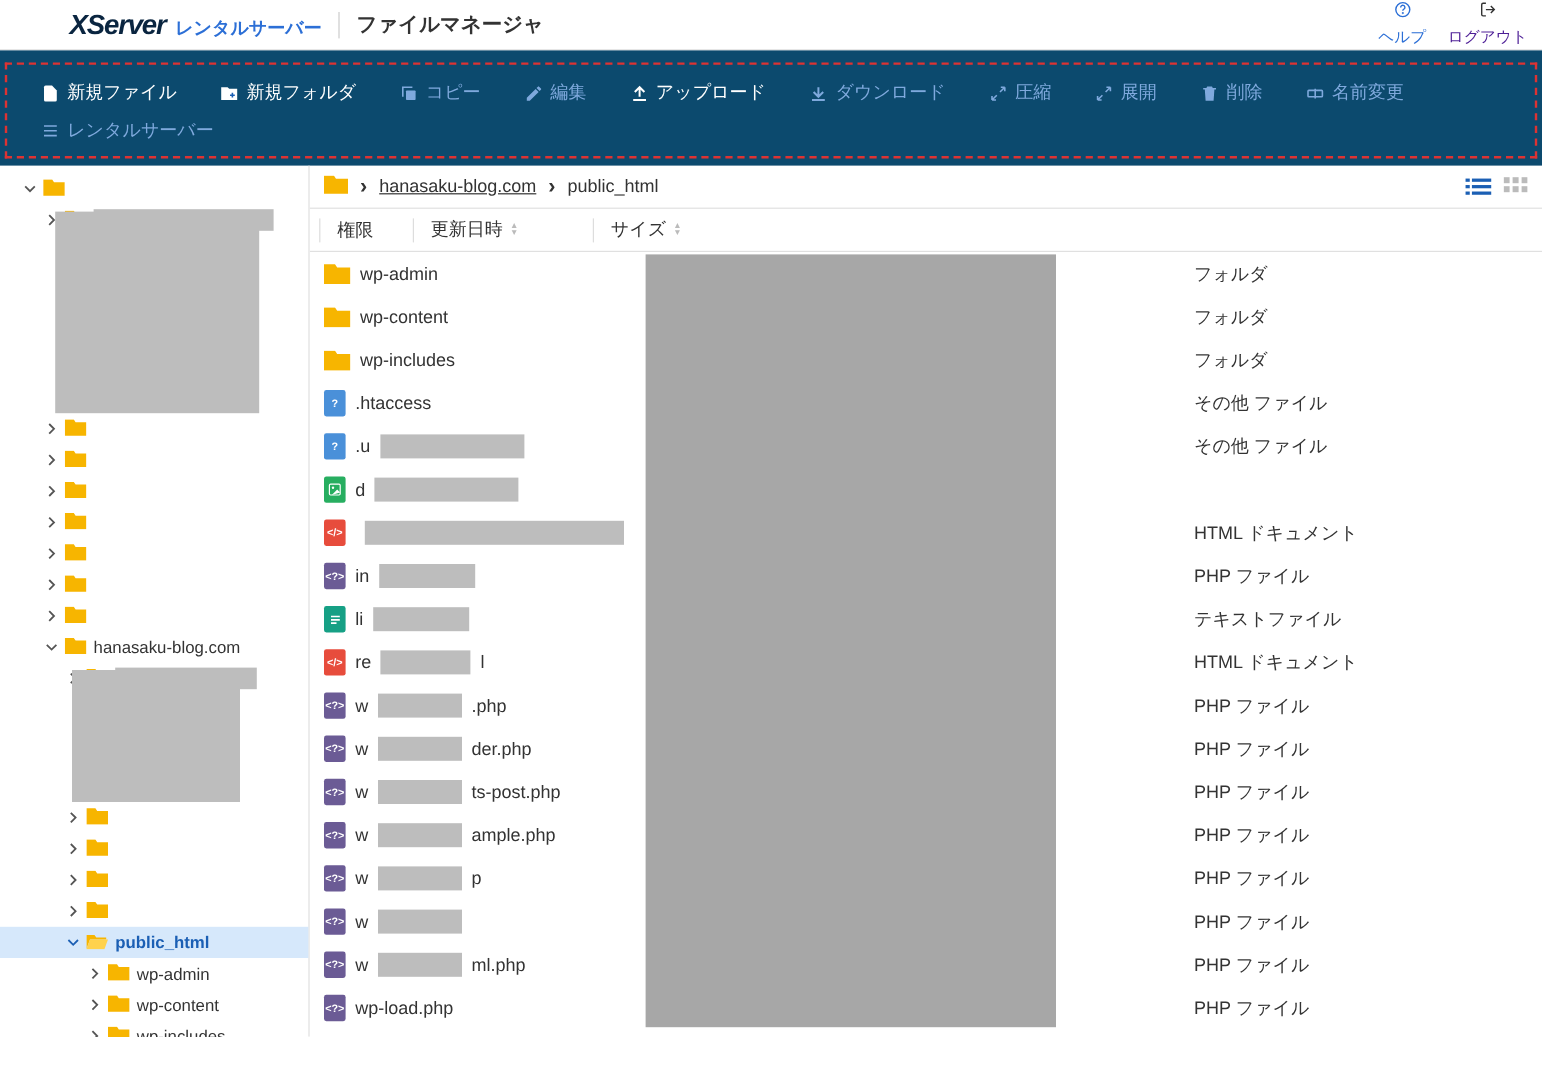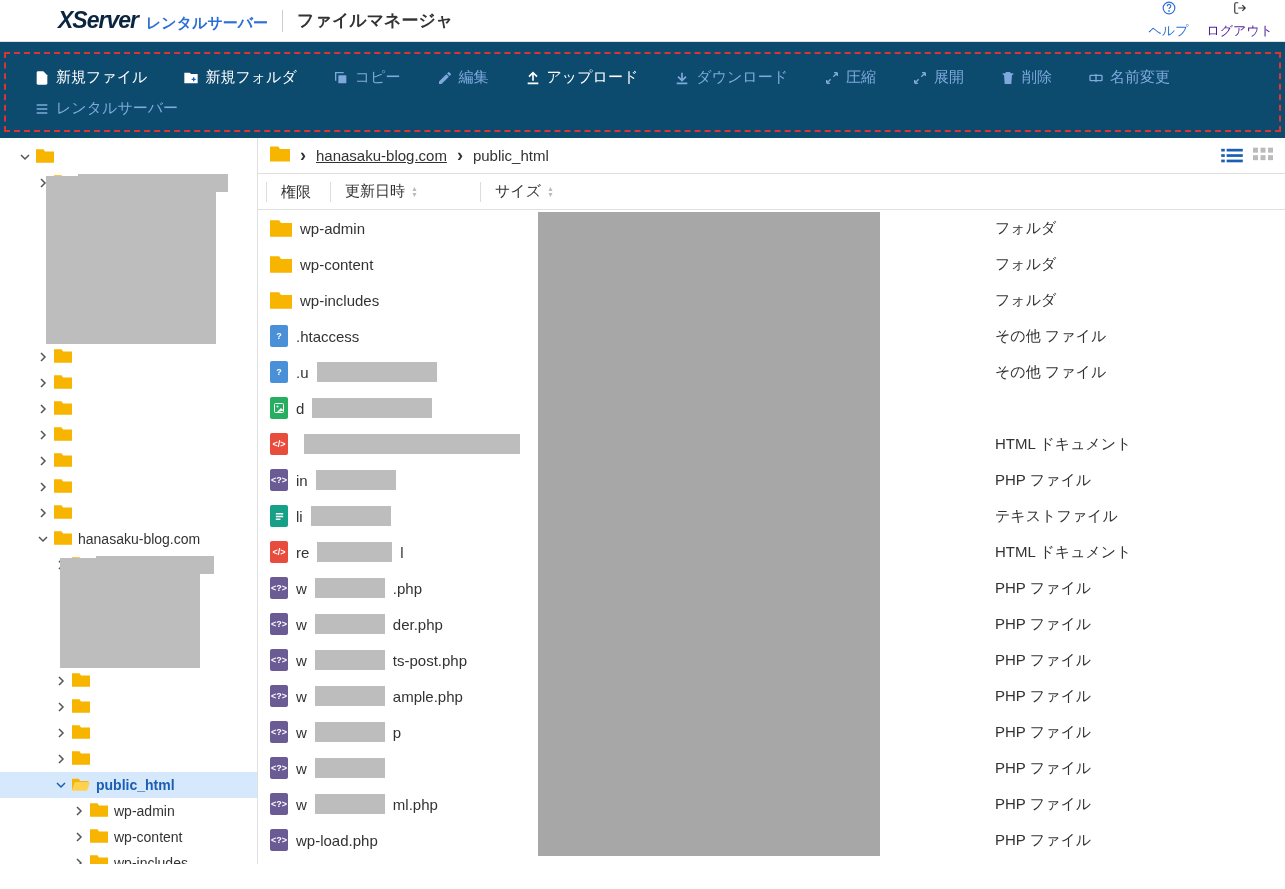--- a/index.html
+++ b/index.html
@@ -50,21 +50,21 @@
   .view-toggle { color: #1b5fb4; margin-left: 10px; cursor: pointer; font-size: 20px; display:inline-flex; }
   .view-toggle.muted { color: #bbb; }
   
   
   .table { flex: 1; overflow: auto; }
   .thead { display: flex; border-bottom: 1px solid #e0e0e0; height: 36px; align-items: center; padding: 0 8px; }
   .th { display: flex; align-items: center; gap: 4px; font-size: 15px; color: #333; position: relative; }
   .th-sep { width: 1px; height: 20px; background: #ddd; margin-right: 10px; }
   .col-name { flex: 0 0 270px; padding-left: 4px; }
   .col-perm { flex: 0 0 64px; align-items: flex-end; }
-  .col-date { flex: 0 0 150px; }
+  .col-date { flex: 0 0 150px; margin-left: 14px; }
   .col-size { flex: 0 0 245px; }
   .col-type { flex: 1; }
   .sort-arrows { display: inline-flex; flex-direction: column; font-size: 7px; line-height: 6px; color: #bbb; margin-left: 2px; }
   
   .tbody { }
   .trow { display: flex; align-items: center; height: 36px; padding: 0 8px; cursor: pointer; }
   .td-name { flex: 0 0 270px; display: flex; align-items: center; gap: 8px; padding-left: 4px; }
   .td-mid { flex: 0 0 459px; position: relative; }
   .td-type { flex: 1; display: flex; align-items: center; }
   .file-label { font-size: 15px; white-space: nowrap; }

